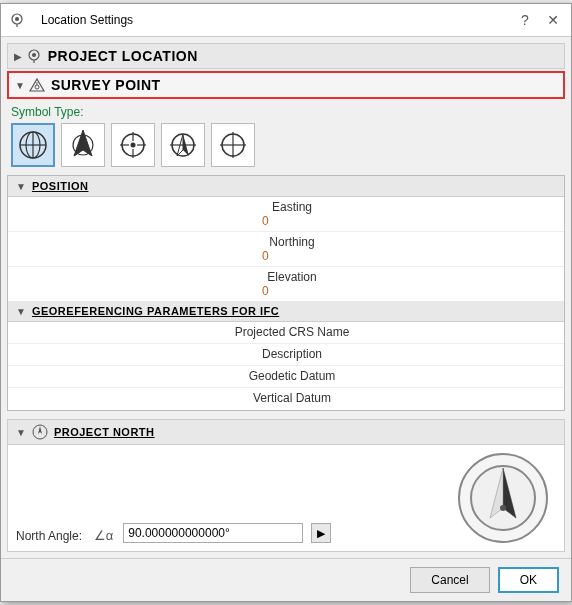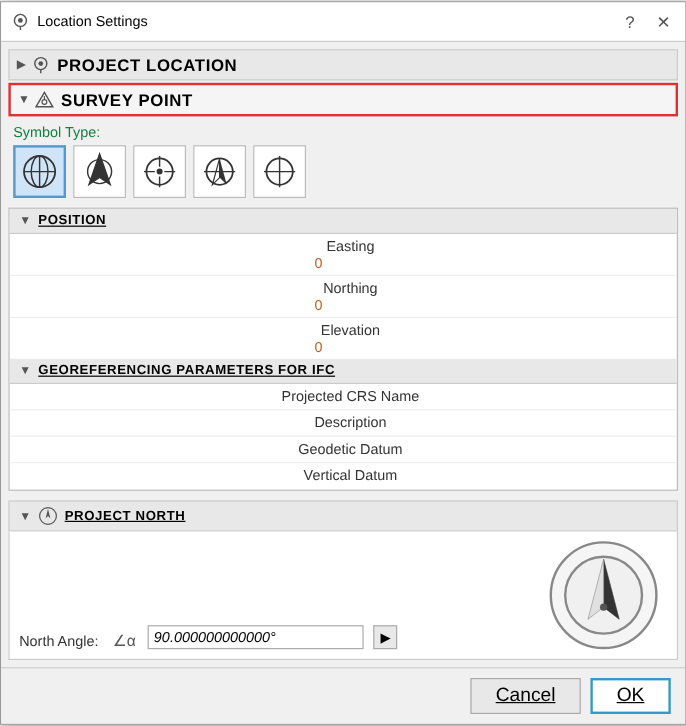--- a/index.html
+++ b/index.html
@@ -22,21 +22,21 @@
       background: #fff;
       padding: 6px 8px;
       display: flex;
       align-items: center;
       justify-content: space-between;
       border-bottom: 1px solid #ccc;
     }
     .title-bar-left {
       display: flex;
       align-items: center;
-      gap: 6px;
+      gap: 16px;
     }
     .title-bar-title {
       font-size: 12px;
       font-weight: normal;
       color: #000;
     }
     .title-bar-controls {
       display: flex;
       align-items: center;
       gap: 8px;
@@ -168,21 +168,20 @@
       color: #333;
       margin-right: 4px;
     }
     .north-angle-input {
       border: 1px solid #aaa;
       padding: 2px 4px;
       font-size: 12px;
       width: 180px;
       background: #fff;
       color: #000;
-      font-style: italic;
     }
     .north-angle-btn {
       width: 20px;
       height: 20px;
       border: 1px solid #aaa;
       background: #e8e8e8;
       cursor: pointer;
       display: flex;
       align-items: center;
       justify-content: center;
@@ -206,26 +205,25 @@
     .bottom-bar {
       display: flex;
       justify-content: flex-end;
       gap: 8px;
       padding: 8px 12px;
       border-top: 1px solid #ccc;
       background: #f0f0f0;
     }
     .btn {
       padding: 4px 20px;
-      font-size: 16px;
+      font-size: 12px;
       cursor: pointer;
       border: 1px solid #aaa;
       background: #e8e8e8;
       min-width: 60px;
-      text-decoration: underline;
     }
     .btn-ok {
       background: #fff;
       border: 2px solid #3399cc;
     }
     .outer-frame {
       padding: 6px;
       background: #f0f0f0;
     }
   </style>

